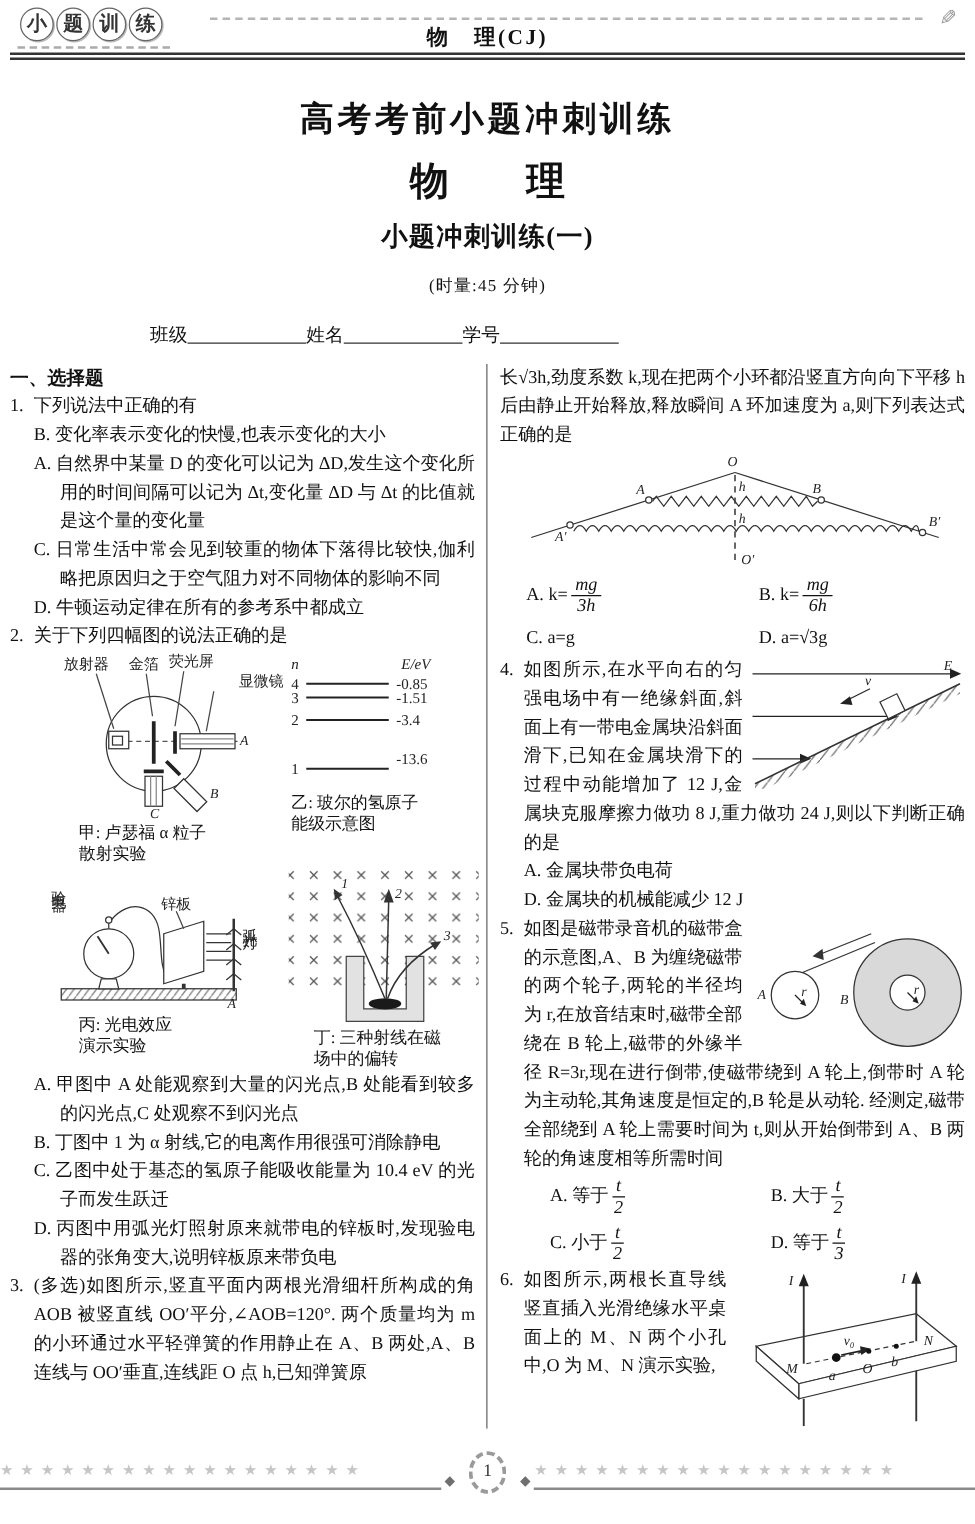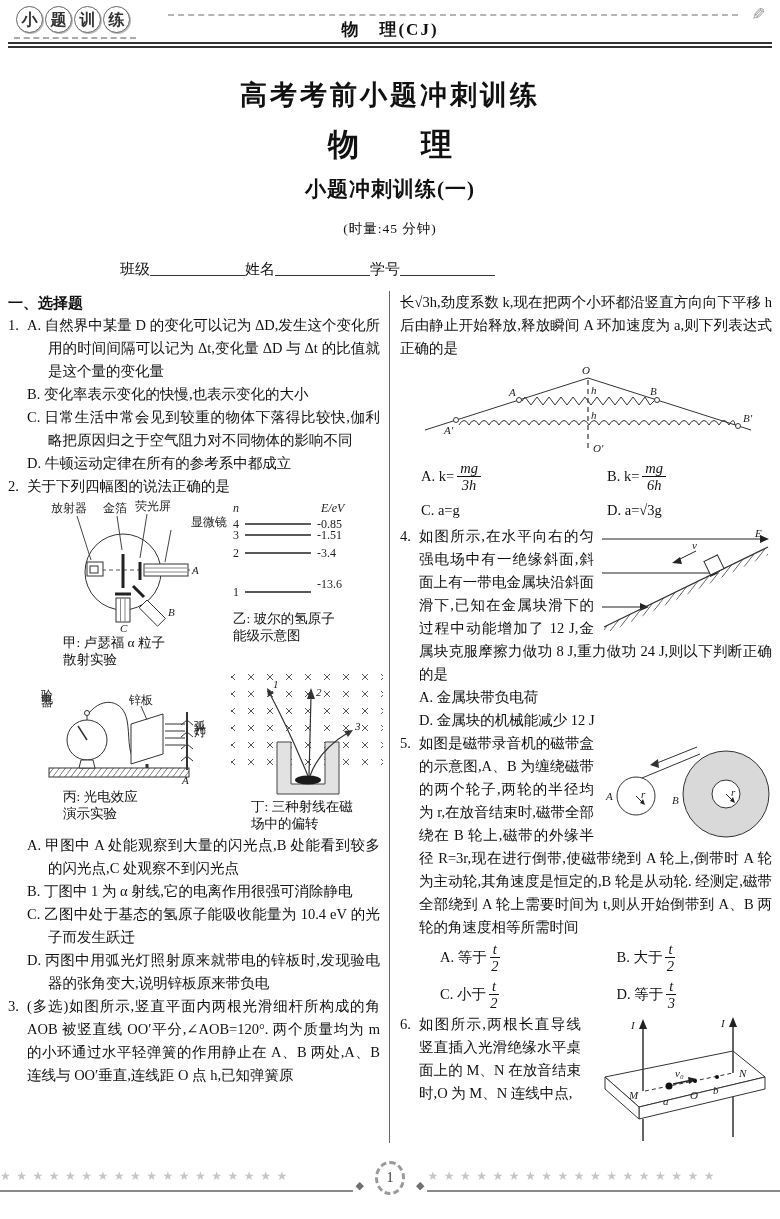--- a/index.html
+++ b/index.html
@@ -98,22 +98,23 @@
     </div>
   </div>
 
   <div class="cols">
 
     <div class="col col-l">
       <div class="sec-title">一、选择题</div>
 
       <div class="question">
         <span class="qnum">1.</span>
+        <div>下列说法中正确的有</div>
+        <div class="option">B. 变化率表示变化的快慢,也表示变化的大小</div>
         <div class="option">A. 自然界中某量 D 的变化可以记为 ΔD,发生这个变化所用的时间间隔可以记为 Δt,变化量 ΔD 与 Δt 的比值就是这个量的变化量</div>
-        <div class="option">B. 变化率表示变化的快慢,也表示变化的大小</div>
         <div class="option">C. 日常生活中常会见到较重的物体下落得比较快,伽利略把原因归之于空气阻力对不同物体的影响不同</div>
         <div class="option">D. 牛顿运动定律在所有的参考系中都成立</div>
       </div>
 
       <div class="question">
         <span class="qnum">2.</span>
         <div>关于下列四幅图的说法正确的是</div>
 
         <div class="fig-grid">
 
@@ -411,21 +412,21 @@
           </svg>
           <span class="flabel flv" style="left:44px;top:4px;">I</span>
           <span class="flabel flv" style="left:134px;top:2px;">I</span>
           <span class="flabel flv" style="left:42px;top:74px;">M</span>
           <span class="flabel flv" style="left:152px;top:52px;">N</span>
           <span class="flabel flv" style="left:76px;top:80px;">a</span>
           <span class="flabel flv" style="left:103px;top:74px;">O</span>
           <span class="flabel flv" style="left:126px;top:69px;">b</span>
           <span class="flabel flv" style="left:88px;top:52px;">v₀</span>
         </div>
-        <div>如图所示,两根长直导线竖直插入光滑绝缘水平桌面上的 M、N 在放音结束时,O 为 M、N 连线中点,</div>
+        <div>如图所示,两根长直导线竖直插入光滑绝缘水平桌面上的 M、N 两个小孔中,O 为 M、N 演示实验,</div>
       </div>
 
     </div>
   </div>
 
   <div class="footer">
     <div class="fstars">
       <span class="stars">★★★★★★★★★★★★★★★★★★</span>
       <span class="fdiamond">◆</span>
     </div>

